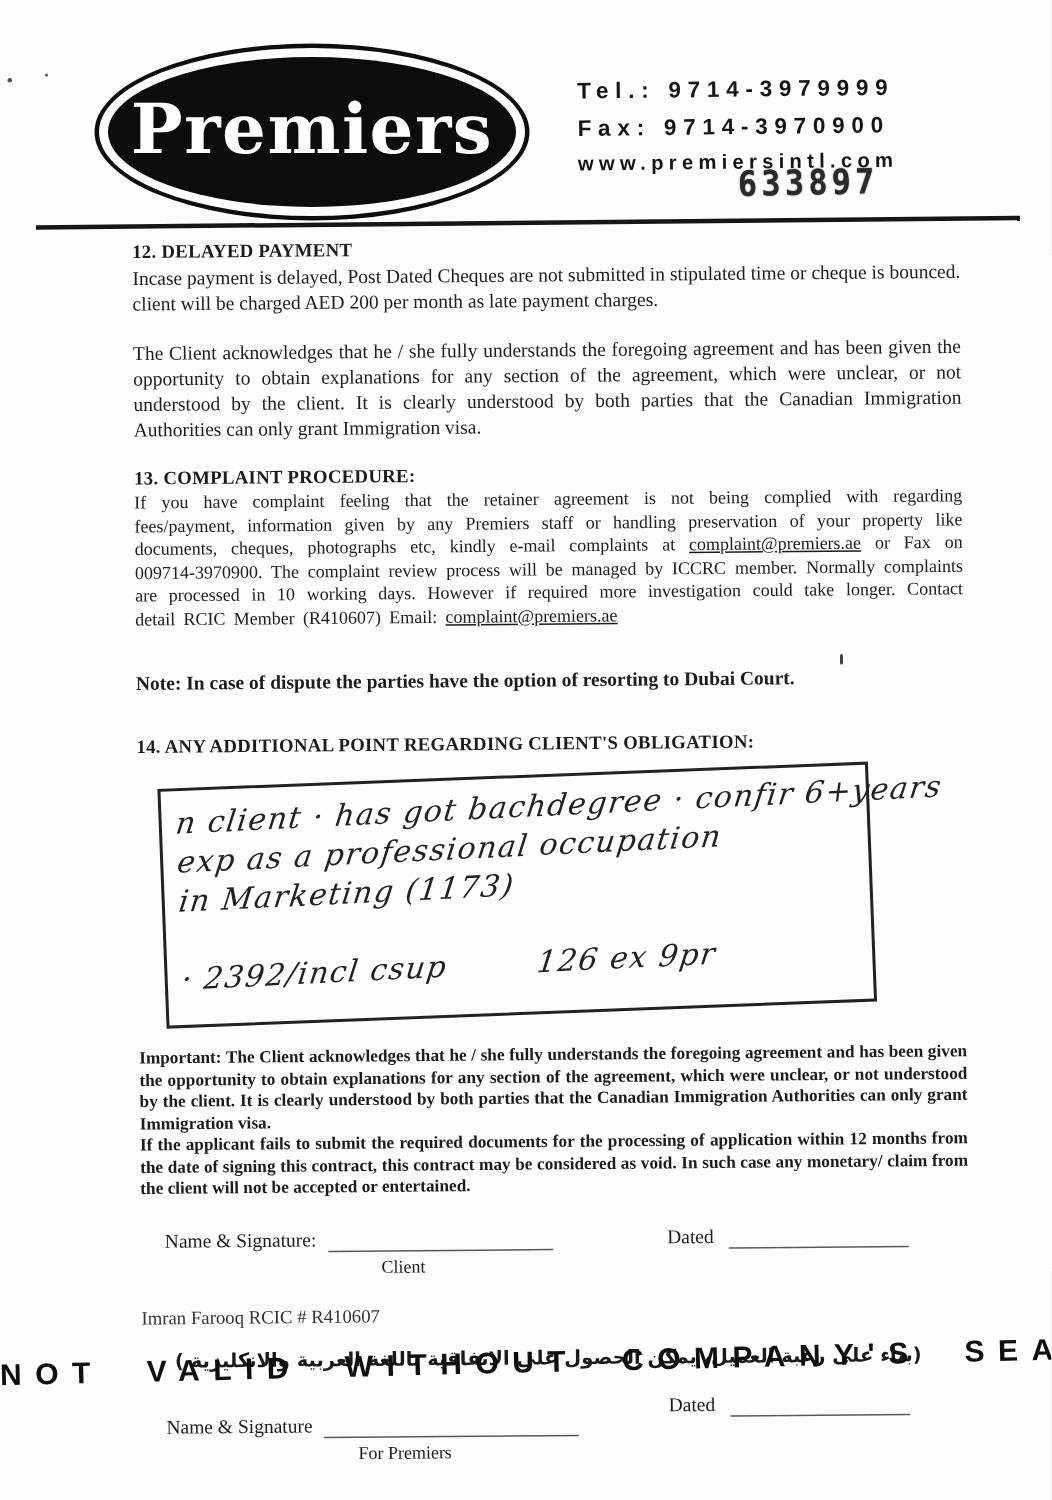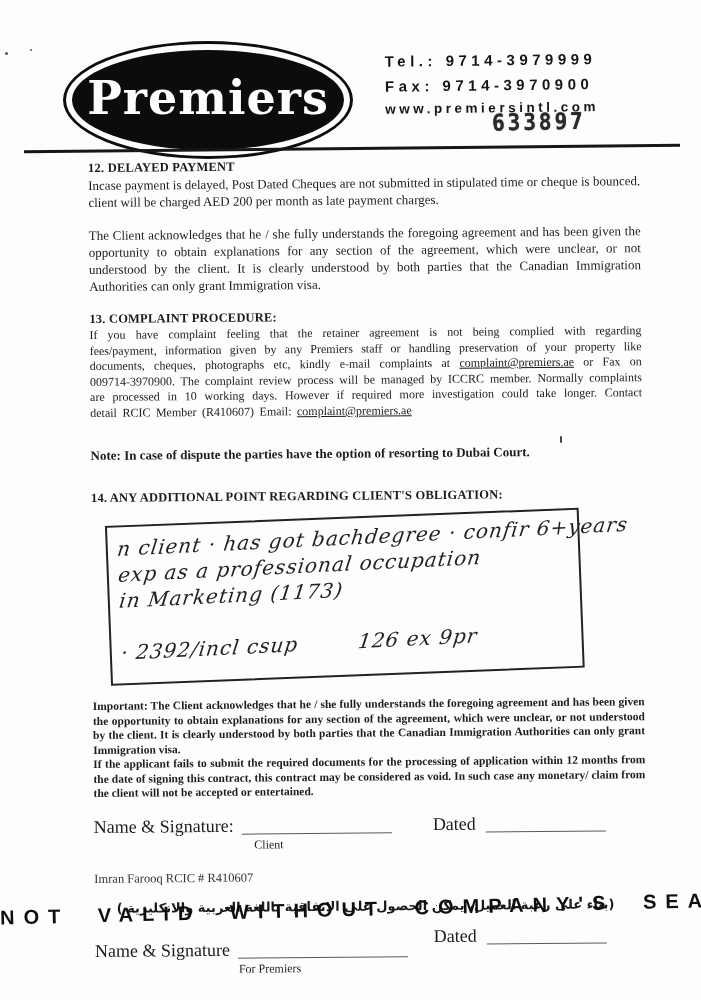--- a/index.html
+++ b/index.html
@@ -7,21 +7,21 @@
     position:relative;
     width:701px;height:1000px;
     margin:0 auto;
     background:#fdfdfb;
     overflow:hidden;
     font-family:"Liberation Serif", serif;
     color:#1c1c1c;
   }
   
   .logo{
-    position:absolute;left:63px;top:41px;width:284px;height:112px;
+    position:absolute;left:63px;top:29px;width:284px;height:112px;
     border:3px solid #0e0e0e;border-radius:50%;
     background:#fdfdfb;
     display:flex;align-items:center;justify-content:center;text-align:center;
   }
   .logo-inner{
     position:absolute;left:6px;top:6px;right:6px;bottom:6px;
     background:#0c0c0c;border-radius:50%;
     display:flex;align-items:center;justify-content:center;
   }
   .logo-text{
@@ -88,21 +88,21 @@
   .hw-row4{margin-top:26px;display:flex;gap:60px;}
   
   .important{
     margin-top:20px;font-weight:bold;
     font-size:11.5px;line-height:14.5px;text-align:justify;
   }
   
   .sig-row{
     margin-top:18px;display:flex;align-items:flex-end;
   }
-  .sig-label{font-size:18px;white-space:nowrap;}
+  .sig-label{font-size:13px;white-space:nowrap;margin-left:16px;}
   .sig-line{
     display:inline-block;width:150px;height:12px;
     border-bottom:1.3px solid #5a5a5a;margin-left:8px;
   }
   .sig-line.wide{width:170px;}
   .sub-label{
     font-size:12px;text-align:center;width:150px;margin-left:100px;margin-top:2px;
   }
   .dated-group{margin-left:auto;margin-right:40px;display:flex;align-items:flex-end;}
   .dated-line{

